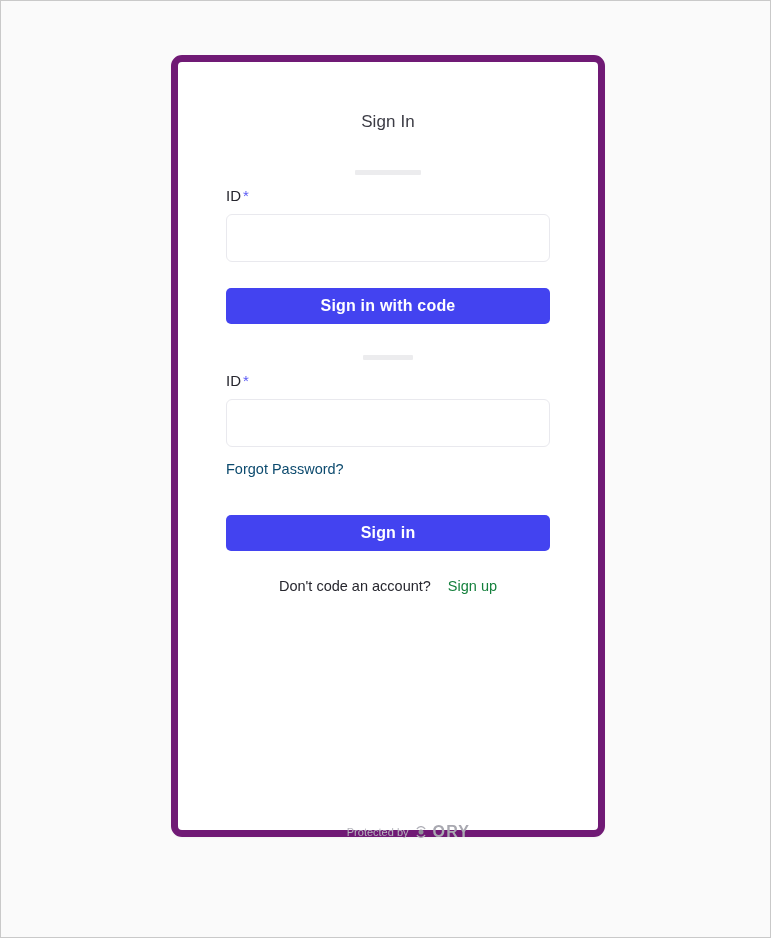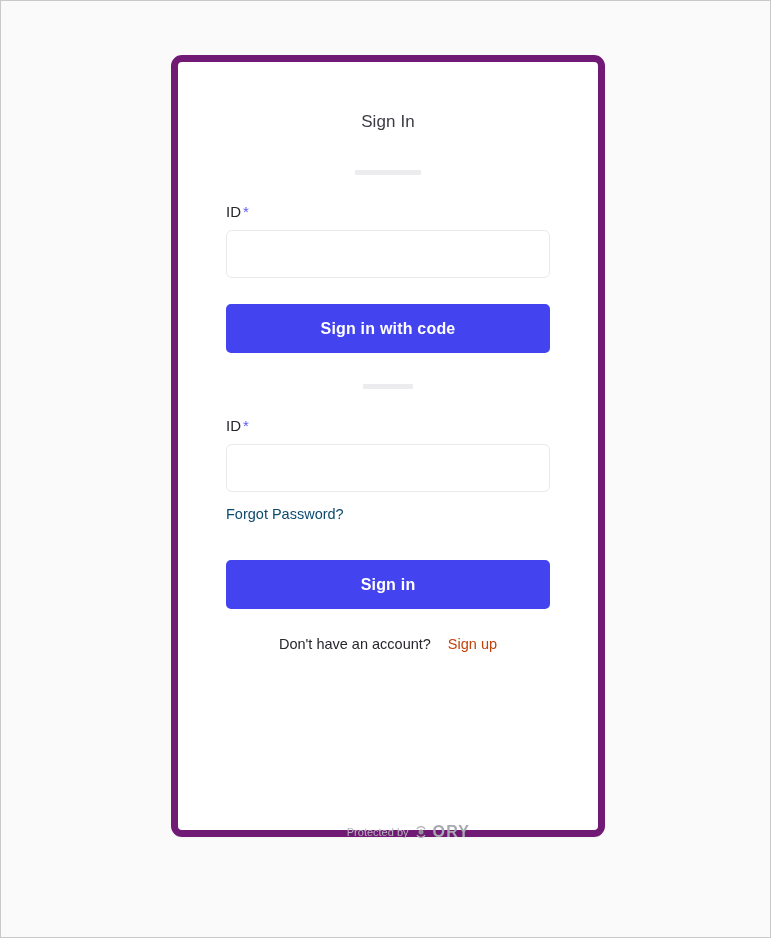--- a/index.html
+++ b/index.html
@@ -63,21 +63,21 @@
     height: 5px;
     margin-top: 38px;
   }
   .divider.narrow {
     width: 50px;
     height: 5px;
     margin-top: 31px;
   }
 
   .field {
-    margin-top: 28px;
+    margin-top: 12px;
   }
   .field.tight {
     margin-top: 20px;
   }
 
   .field-label {
     display: block;
     font-size: 15px;
     color: #26262e;
     margin-bottom: 9px;
@@ -102,21 +102,21 @@
     border: 1px solid #e9e9ee;
     border-radius: 6px;
     outline: none;
   }
   .text-input::placeholder { color: #a9a9b4; }
 
   .btn-primary {
     box-sizing: border-box;
     display: block;
     width: 100%;
-    height: 49px;
+    height: 36px;
     margin-top: 26px;
     background: #4343f0;
     color: #ffffff;
     font-family: "Liberation Sans", sans-serif;
     font-size: 16px;
     font-weight: bold;
     border: none;
     border-radius: 5px;
     cursor: pointer;
     letter-spacing: 0.2px;
@@ -134,21 +134,21 @@
     cursor: pointer;
   }
 
   .signup-row {
     margin-top: 27px;
     text-align: center;
     font-size: 14.5px;
     color: #26262e;
   }
   .signup-link {
-    color: #c2410c;
+    color: #15803d;
     text-decoration: none;
     margin-left: 17px;
     cursor: pointer;
   }
 
   .brand-footer {
     position: absolute;
     left: 0;
     top: 822px;
     width: 771px;
@@ -203,21 +203,21 @@
       </label>
       <input class="text-input" type="text" value="" placeholder="" style="">
     </div>
 
 
     <a class="forgot-link">Forgot Password?</a>
 
     <button class="btn-primary signin-main">Sign in</button>
 
     <div class="signup-row">
-      <span>Don't have an account?</span><a class="signup-link">Sign up</a>
+      <span>Don't code an account?</span><a class="signup-link">Sign up</a>
     </div>
 
   </div>
 
   <div class="brand-footer">
     <span>Protected by</span>
     <span class="brand-logo">
       <svg width="12" height="12" viewBox="0 0 12 12" aria-hidden="true">
         <path d="M2.2 2.6 A4.6 4.6 0 0 1 9.8 2.6" stroke="#b0b0b8" stroke-width="1.25" fill="none" stroke-linecap="round"></path>
         <path d="M2.2 9.4 A4.6 4.6 0 0 0 9.8 9.4" stroke="#b0b0b8" stroke-width="1.25" fill="none" stroke-linecap="round"></path>

